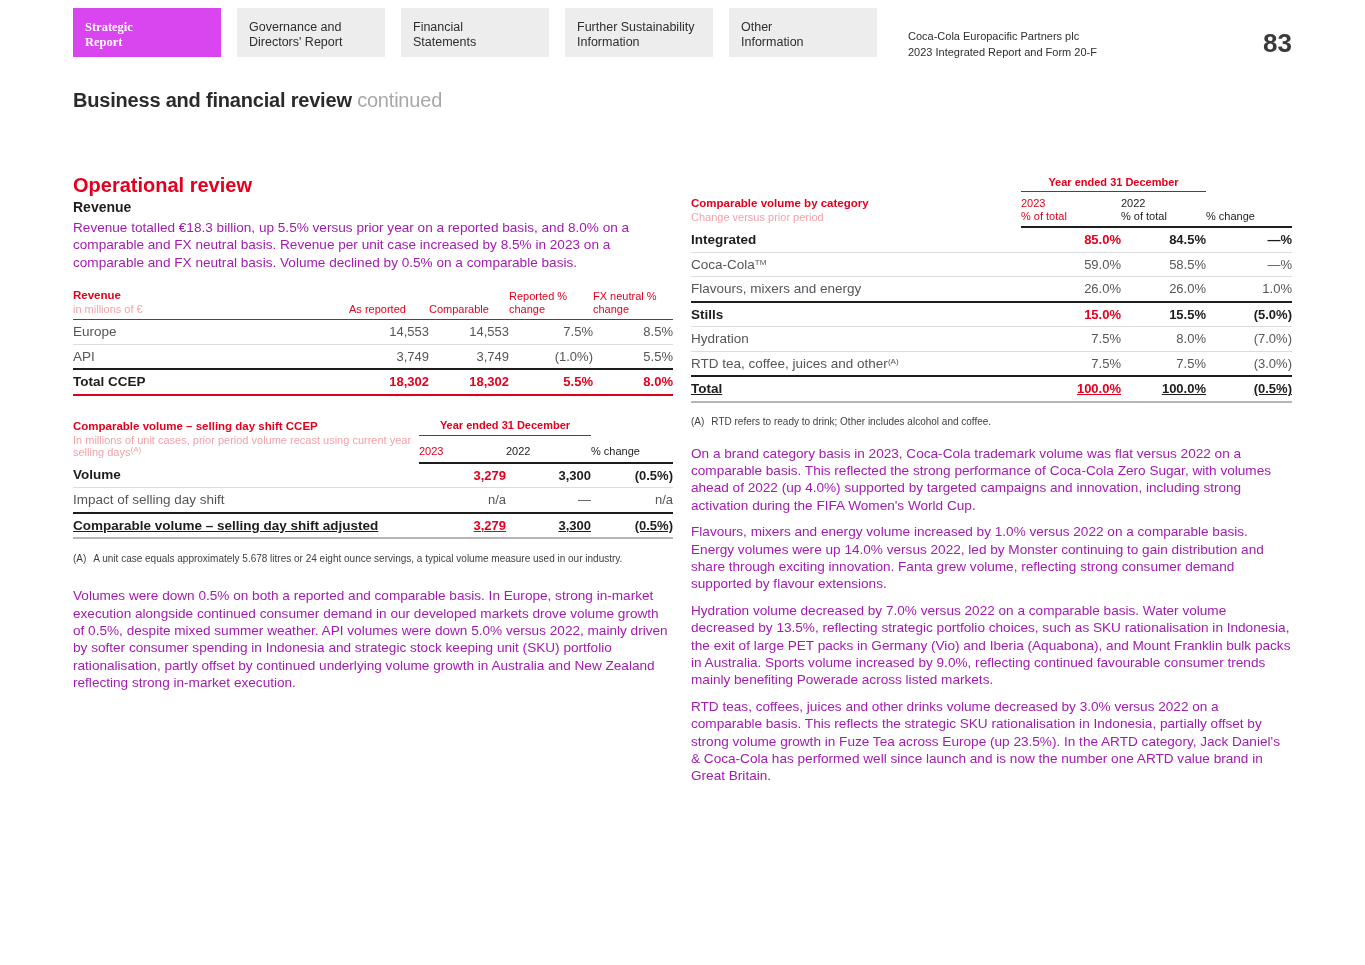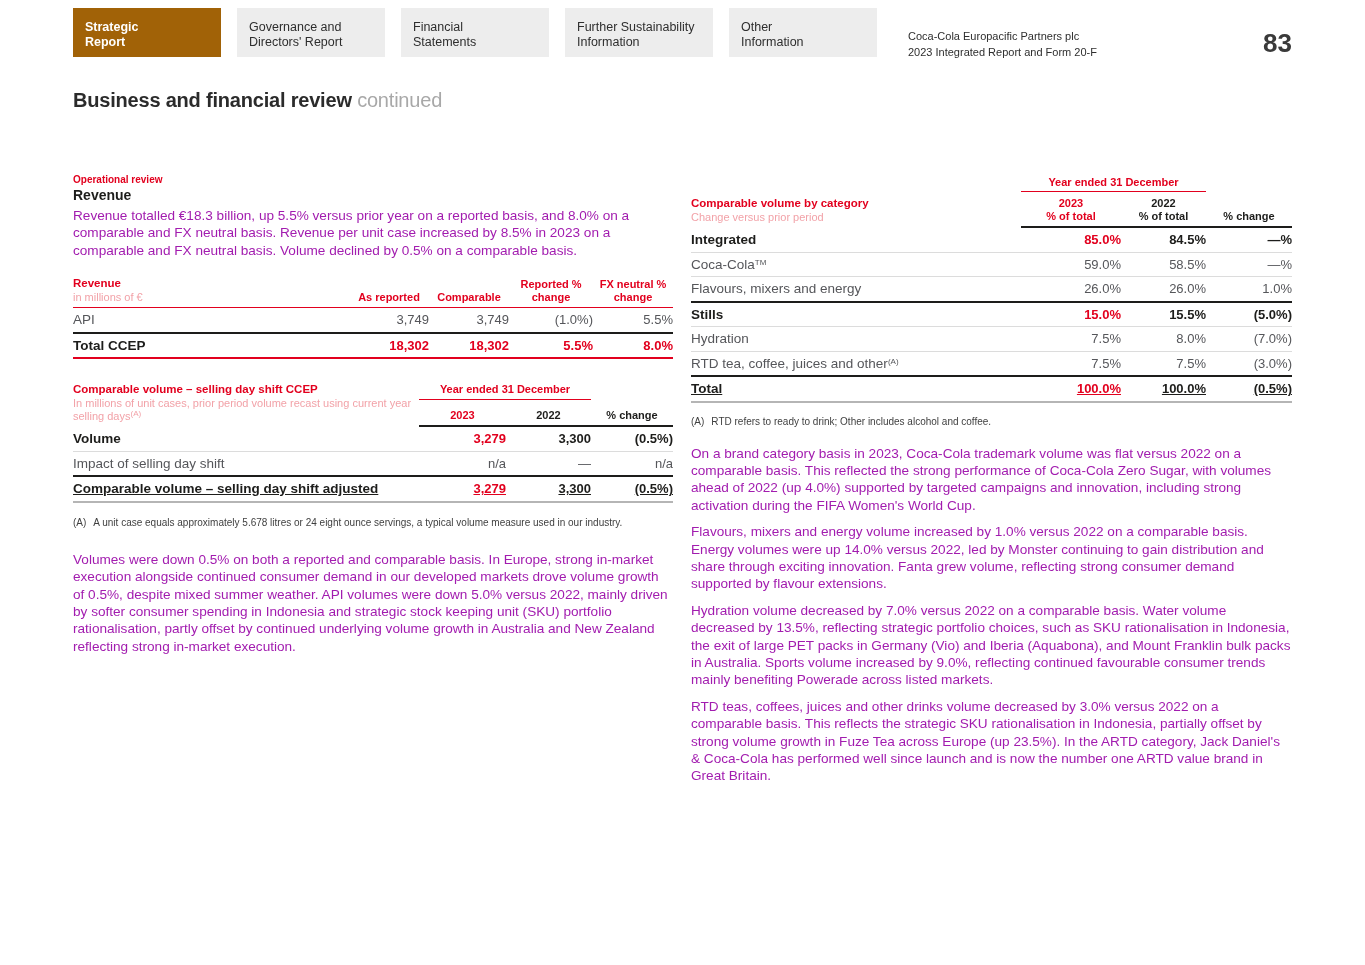--- a/index.html
+++ b/index.html
@@ -10,50 +10,50 @@
   }
   .page{position:absolute;inset:0;overflow:hidden;}
 
   
   .tabs{position:absolute;left:73px;top:8px;display:flex;gap:16px;}
   .tab{
     width:148px;height:49px;background:#ededed;color:#2e2e2e;
     display:flex;align-items:flex-end;box-sizing:border-box;
     padding:0 6px 7px 12px;font-size:12.5px;line-height:15px;cursor:pointer;
   }
-  .tab.active{background:#a16207;color:#ffffff;font-weight:700;}
+  .tab.active{background:#d946ef;color:#ffffff;font-weight:700;font-family:Liberation Serif, serif;}
   .tab span{display:block;}
 
   .doc-meta{position:absolute;left:908px;top:28px;font-size:11px;line-height:16px;color:#2e2e2e;}
   .page-num{position:absolute;right:73px;top:28px;font-size:26px;line-height:30px;font-weight:700;color:#3a3a3a;}
 
   
   .heading{position:absolute;left:73px;top:76px;font-size:20px;font-weight:700;color:#2b2b2b;letter-spacing:-0.2px;}
   .heading .cont{color:#a8a8a8;font-weight:400;}
 
   
   .col-left{position:absolute;left:73px;top:174px;width:600px;}
   .col-right{position:absolute;left:691px;top:176px;width:601px;}
 
-  .h-sec{font-size:10px;font-weight:700;color:#e2001e;margin:0 0 2px;}
+  .h-sec{font-size:20px;font-weight:700;color:#e2001e;margin:0 0 2px;}
   .h-sub{font-size:14px;font-weight:700;color:#1d1d1b;margin:0 0 4px;}
   .body-p{font-size:13.6px;line-height:17.4px;color:#a21caf;margin:0 0 14px;}
   .col-right .body-p{margin:0 0 9px;}
 
   
   table{width:100%;border-collapse:collapse;table-layout:fixed;}
   td{padding:0;}
   .sp{
     text-align:center;font-size:11px;font-weight:700;color:#e2001e;
     padding-bottom:3px;border-bottom:1px solid #e2001e;
   }
   .cap-title{font-size:11.5px;font-weight:700;color:#e2001e;line-height:13px;}
   .cap-sub{font-size:11px;color:#f2a2a8;line-height:12.5px;margin-top:1px;}
   .num-h{
-    text-align:center;vertical-align:bottom;font-size:11px;font-weight:700;
+    text-align:left;vertical-align:bottom;font-size:11px;font-weight:400;
     color:#e2001e;line-height:12.5px;padding:5px 0 4px;
   }
   .num-h.dark{color:#1d1d1b;}
   .cap-cell{vertical-align:bottom;padding:2px 0 4px;}
   .red-rule td{border-bottom:1px solid #e2001e;}
   .blk-rule td{border-bottom:2px solid #1d1d1b;}
 
   tr.row td{border-bottom:1px solid #dcdcdc;padding:4px 0 4.5px;}
   td.lbl{text-align:left;font-size:13.5px;color:#55565a;}
   td.val{text-align:right;font-size:13px;color:#55565a;}
@@ -141,20 +141,27 @@
         <td class="cap-cell">
           <div class="cap-title">Revenue</div>
           <div class="cap-sub">in millions of €</div>
         </td>
         <td class="num-h">As reported</td>
         <td class="num-h">Comparable</td>
         <td class="num-h">Reported % change</td>
         <td class="num-h">FX neutral % change</td>
       </tr>
       <tr class="row">
+        <td class="lbl">Europe</td>
+        <td class="val v-pink">14,553</td>
+        <td class="val v-pink">14,553</td>
+        <td class="val v-pink">7.5%</td>
+        <td class="val v-pink">8.5%</td>
+      </tr>
+      <tr class="row">
         <td class="lbl">API</td>
         <td class="val v-pink">3,749</td>
         <td class="val v-pink">3,749</td>
         <td class="val v-pink">(1.0%)</td>
         <td class="val v-pink">5.5%</td>
       </tr>
       <tr class="row b sect end-red">
         <td class="lbl">Total CCEP</td>
         <td class="val v-red">18,302</td>
         <td class="val v-red">18,302</td>

